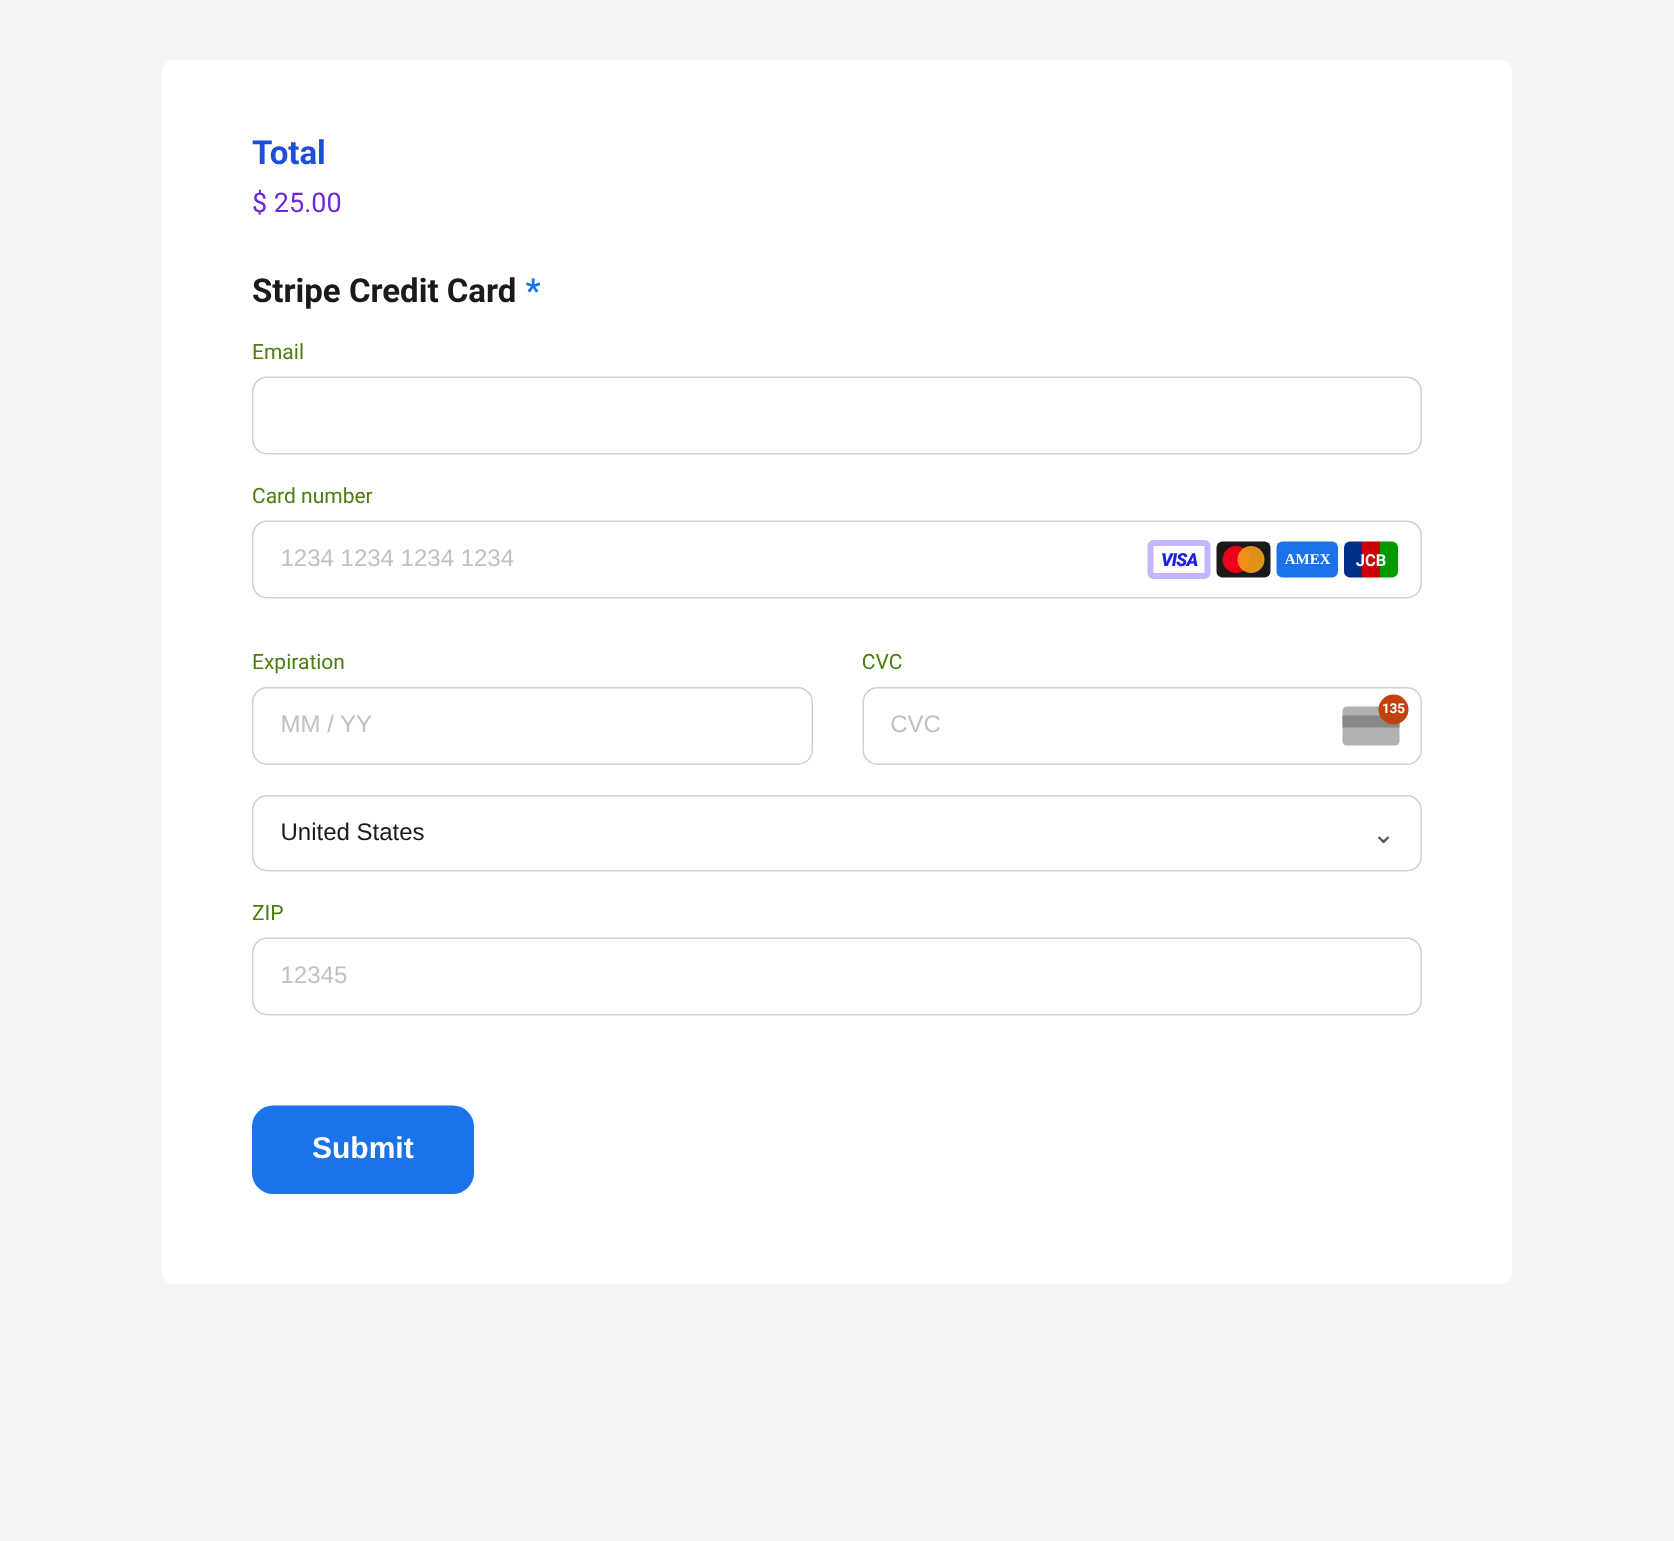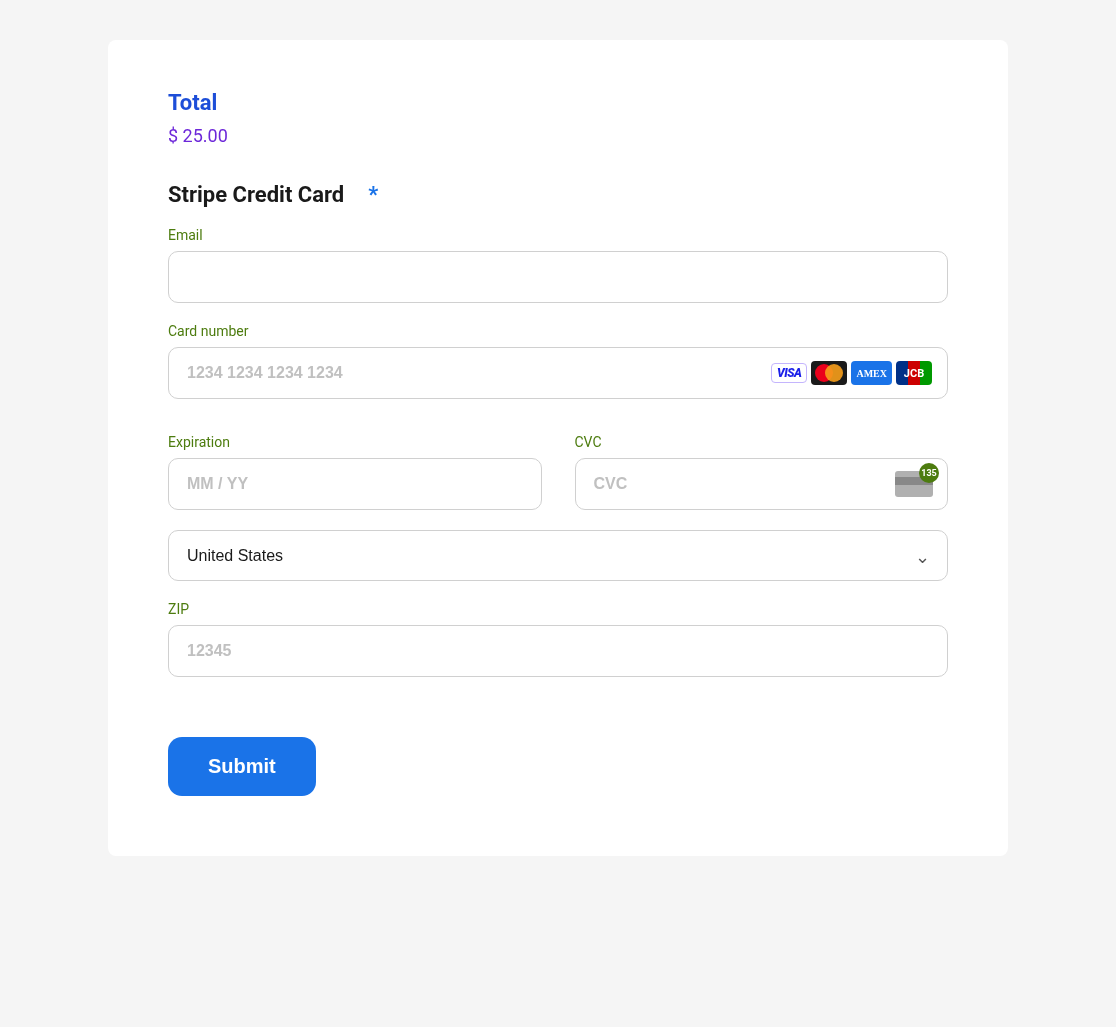--- a/index.html
+++ b/index.html
@@ -40,21 +40,21 @@
       margin-bottom: 36px;
     }
 
     .section-title {
       font-size: 22px;
       font-weight: 700;
       color: #1a1a1a;
       margin-bottom: 20px;
       display: flex;
       align-items: center;
-      gap: 24px;
+      gap: 6px;
     }
 
     .required-star {
       color: #1a73e8;
       font-weight: 700;
     }
 
     .field-group {
       margin-bottom: 20px;
     }
@@ -70,21 +70,20 @@
     .input-field {
       width: 100%;
       padding: 16px 18px;
       border: 1.5px solid #d0d0d0;
       border-radius: 10px;
       font-size: 16px;
       color: #333;
       outline: none;
       background: #fff;
       transition: border-color 0.2s;
-      font-weight: bold;
     }
 
     .input-field::placeholder {
       color: #c0c0c0;
     }
 
     .card-number-wrapper {
       position: relative;
       display: flex;
       align-items: center;
@@ -97,21 +96,21 @@
     .card-icons {
       position: absolute;
       right: 16px;
       display: flex;
       align-items: center;
       gap: 4px;
     }
 
     .card-icon-visa {
       background: #fff;
-      border: 1px solid #c4b5fd;
+      border: 4px solid #c4b5fd;
       border-radius: 4px;
       padding: 2px 5px;
       font-size: 12px;
       font-weight: 900;
       font-style: italic;
       color: #1a1fe8;
       letter-spacing: -0.5px;
     }
 
     .card-icon-mc {
@@ -212,21 +211,21 @@
       position: relative;
       display: flex;
       align-items: center;
       justify-content: center;
     }
 
     .cvc-badge {
       position: absolute;
       top: -8px;
       right: -6px;
-      background: #4d7c0f;
+      background: #c2410c;
       color: #fff;
       border-radius: 50%;
       width: 20px;
       height: 20px;
       font-size: 9px;
       font-weight: 700;
       display: flex;
       align-items: center;
       justify-content: center;
     }

